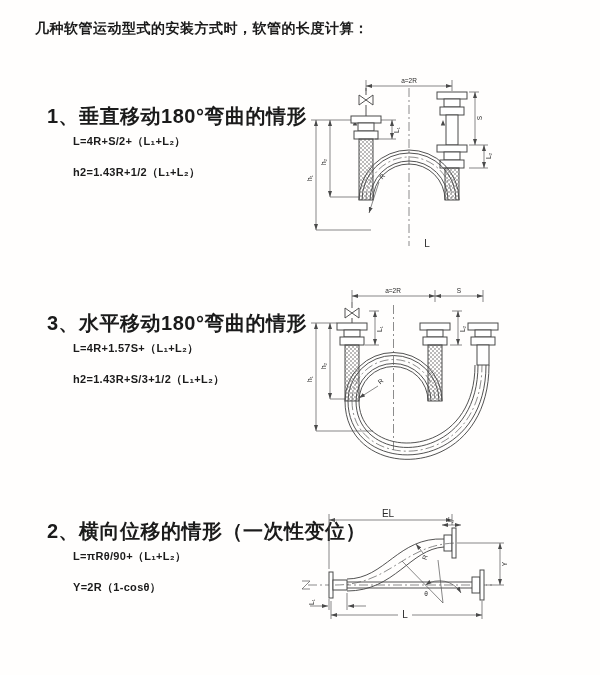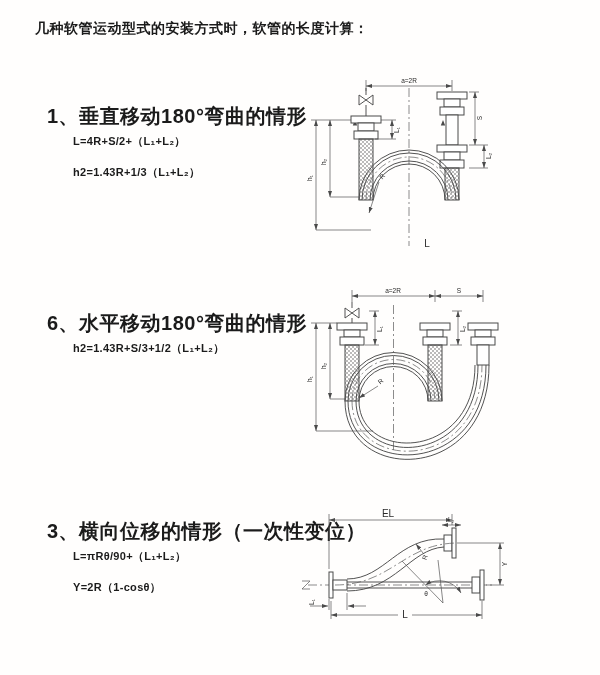--- a/index.html
+++ b/index.html
@@ -21,30 +21,31 @@
 </head>
 <body>
 
 <div class="page">
 
   <div class="doc-title">几种软管运动型式的安装方式时，软管的长度计算：</div>
 
   <div class="sec" style="top:103px">
     <div class="sec-heading">1、垂直移动180°弯曲的情形</div>
     <div class="formula">L=4R+S/2+（L₁+L₂）</div>
-    <div class="formula">h2=1.43R+1/3（L₁+L₂）</div>
+    <div class="formula">h2=1.43R+1/2（L₁+L₂）</div>
   </div>
 
   <div class="sec" style="top:310px">
-    <div class="sec-heading">6、水平移动180°弯曲的情形</div>
+    <div class="sec-heading">3、水平移动180°弯曲的情形</div>
+    <div class="formula">L=4R+1.57S+（L₁+L₂）</div>
     <div class="formula">h2=1.43R+S/3+1/2（L₁+L₂）</div>
   </div>
 
   <div class="sec" style="top:518px">
-    <div class="sec-heading">3、横向位移的情形（一次性变位）</div>
+    <div class="sec-heading">2、横向位移的情形（一次性变位）</div>
     <div class="formula">L=πRθ/90+（L₁+L₂）</div>
     <div class="formula">Y=2R（1-cosθ）</div>
   </div>
 
   <svg class="diag" style="left:303px;top:70px" width="252" height="188" viewBox="0 0 252 188">
     <defs>
       <marker id="ar1" markerWidth="7" markerHeight="6" refX="6" refY="3" orient="auto-start-reverse" markerUnits="userSpaceOnUse">
         <path d="M0,1 L6,3 L0,5 Z" fill="#4a4a4a"></path>
       </marker>
       <pattern id="mesh1" width="4" height="4" patternUnits="userSpaceOnUse">

